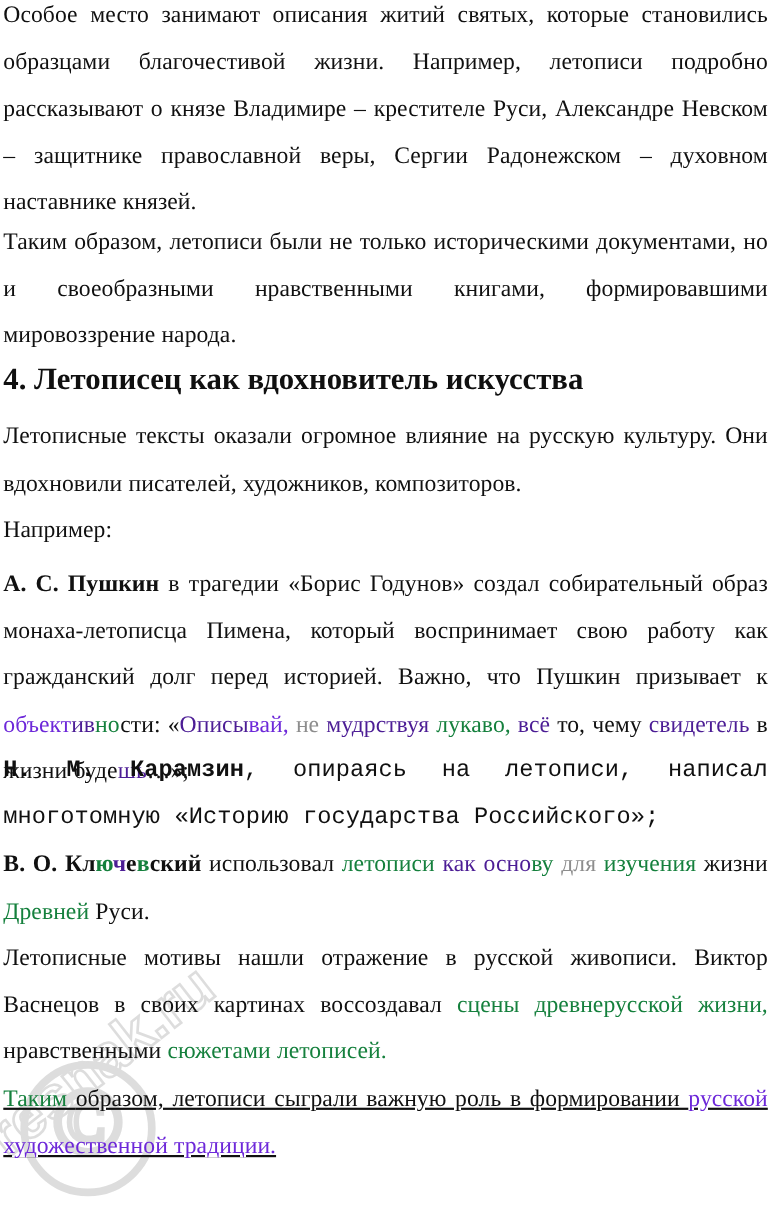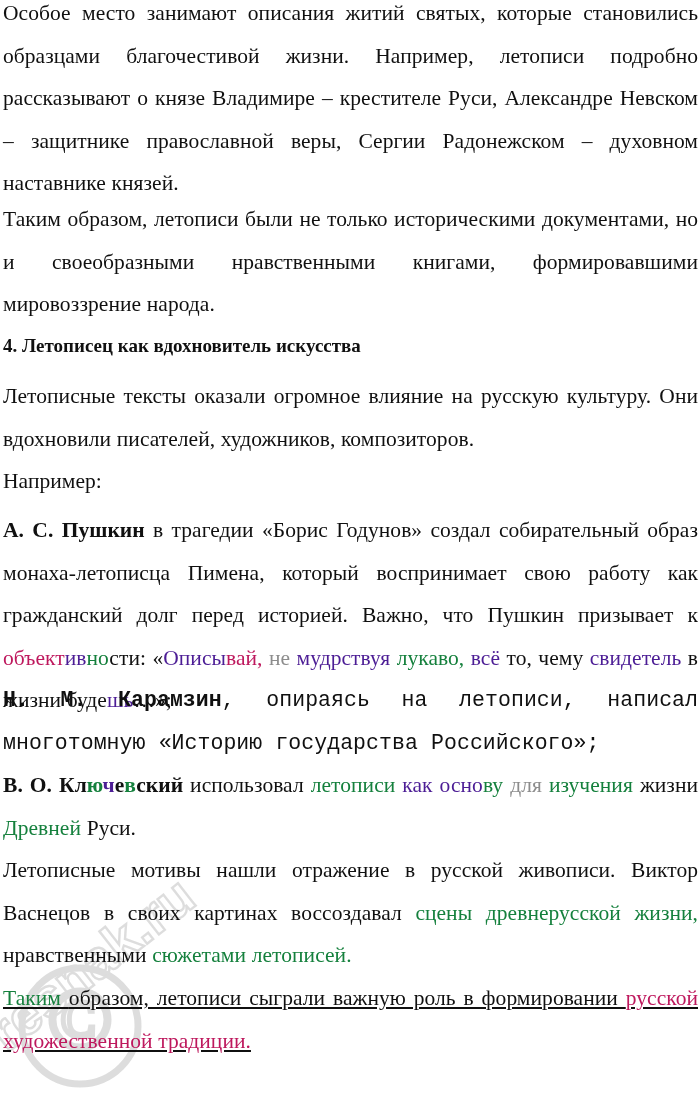--- a/index.html
+++ b/index.html
@@ -51,28 +51,28 @@
     letter-spacing: 0.05px;
     word-spacing: 0.2px;
     -webkit-font-smoothing: none;
   }
   .para > .t { display: inline; }
   .heading {
     position: absolute;
     left: 3px;
     width: 695px;
     margin: 0;
-    font-size: 19px;
+    font-size: 28px;
     line-height: 42.6px;
     font-weight: bold;
     text-align: left;
   }
   b.name { font-weight: bold; }
   
-  .f1 { color: #be185d; }
+  .f1 { color: #6d28d9; }
   .f2 { color: #15803d; }
   .f3 { color: #4c1d95; }
   .f4 { color: #8d8d8d; }
 </style>
 </head>
 <body>
 
 <div id="page">
 
   <div id="watermark" aria-hidden="true">

